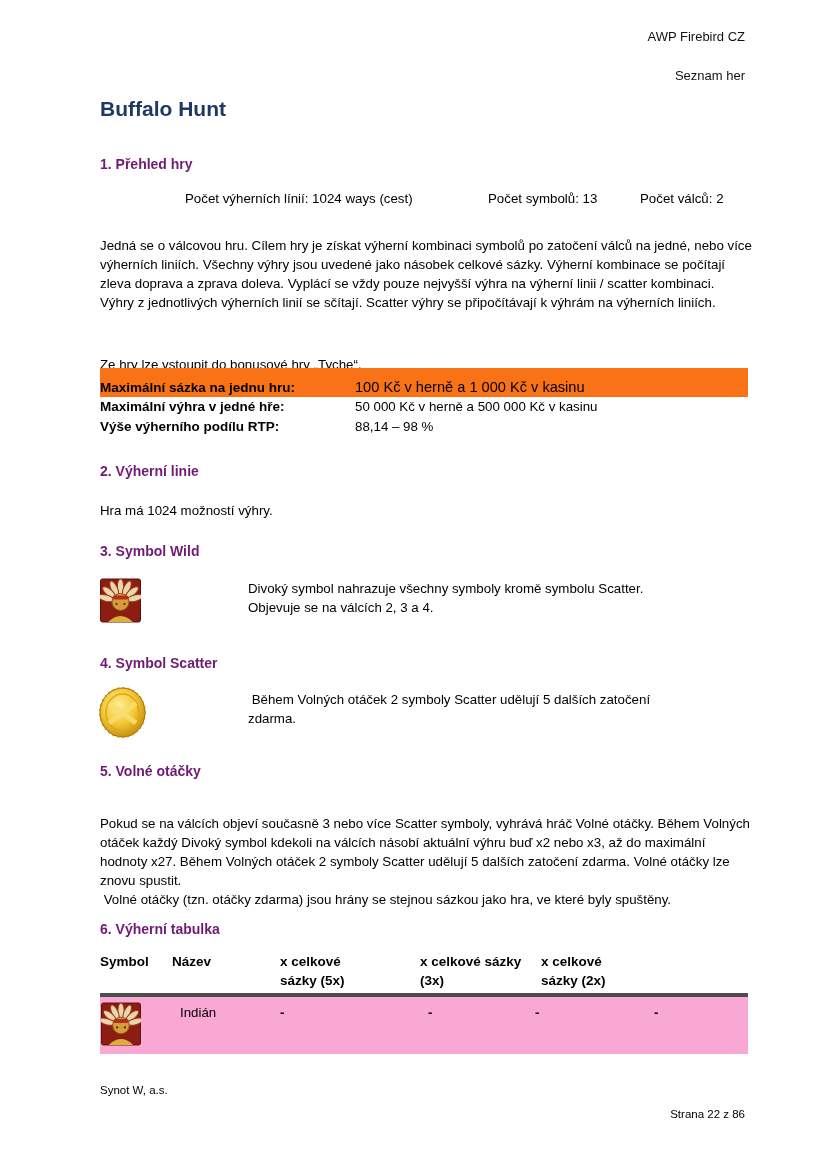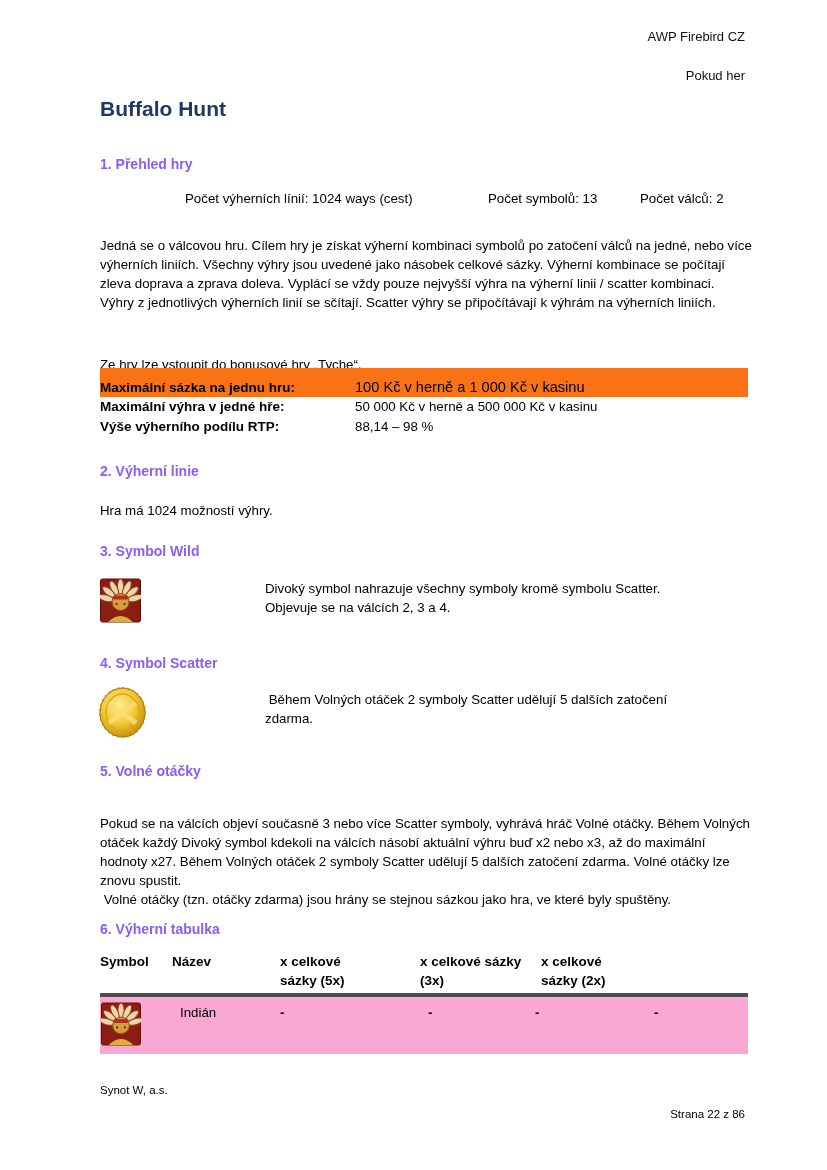--- a/index.html
+++ b/index.html
@@ -10,36 +10,36 @@
     color:#000000; font-size:13.3px; line-height:19px;
     overflow:hidden;
   }
   .doc-header-line { position:absolute; right:82px; text-align:right; font-size:13px; color:#111; }
   .title {
     position:absolute; left:100px; top:96px;
     font-size:21px; font-weight:bold; color:#1f3864; line-height:26px;
   }
   .h {
     position:absolute; left:100px;
-    font-size:14px; font-weight:bold; color:#8b5cf6; line-height:19px;
+    font-size:14px; font-weight:bold; color:#701a75; line-height:19px;
   }
   .stats { position:absolute; left:100px; top:189px; width:660px; height:20px; }
   .stats span { position:absolute; top:0; white-space:nowrap; }
   .st1 { left:85px; } .st2 { left:388px; } .st3 { left:540px; }
   .para { position:absolute; left:100px; width:652px; text-align:left; }
   .pre { white-space:pre-wrap; }
   .bonus { position:absolute; left:100px; top:355px; width:652px; }
   .info { position:absolute; left:100px; top:368px; width:648px; }
   .info-row { display:flex; align-items:baseline; min-height:20px; }
   .info-row.hl { background:#f97316; min-height:24px; padding-top:10px; }
   .info-label { width:255px; font-weight:bold; font-size:13.5px; flex:none; }
   .info-value { font-size:13.3px; }
   .info-row.hl .info-value { font-size:14.6px; }
   .symrow-img { position:absolute; left:100px; }
-  .symrow-txt { position:absolute; left:265px; width:440px; }
+  .symrow-txt { position:absolute; left:248px; width:440px; }
   .ptable { position:absolute; left:100px; top:952px; width:648px; }
   .pt-head { display:flex; font-weight:bold; font-size:13.5px; line-height:19px;
              border-bottom:4px solid #4d4d4d; padding-bottom:3px; align-items:flex-start; }
   .pt-row { display:flex; background:#f9a8d4; min-height:57px; align-items:flex-start; }
   .tc { flex:none; }
   .tc1 { width:70px; }
   .tc2 { width:90px; padding-left:2px; }
   .tc3 { width:160px; text-align:left; padding-left:20px; padding-right:58px; }
   .tc4 { width:107px; }
   .tc5 { width:107px; }
@@ -54,21 +54,21 @@
   .pt-row .tc6 { padding-left:20px; }
   .footer-left  { position:absolute; left:100px;  top:1081px; font-size:11.5px; }
   .footer-right { position:absolute; right:82px; top:1105px; font-size:11.5px; }
 </style>
 </head>
 <body>
 
 <div class="page">
 
   <div class="doc-header-line" style="top:27px">AWP Firebird CZ</div>
-  <div class="doc-header-line" style="top:66px">Pokud her</div>
+  <div class="doc-header-line" style="top:66px">Seznam her</div>
 
   <div class="title">Buffalo Hunt</div>
 
   <div class="h" style="top:155px">1. Přehled hry</div>
 
   <div class="stats">
     <span class="st1">Počet výherních línií: 1024 ways (cest)</span>
     <span class="st2">Počet symbolů: 13</span>
     <span class="st3">Počet válců: 2</span>
   </div>

